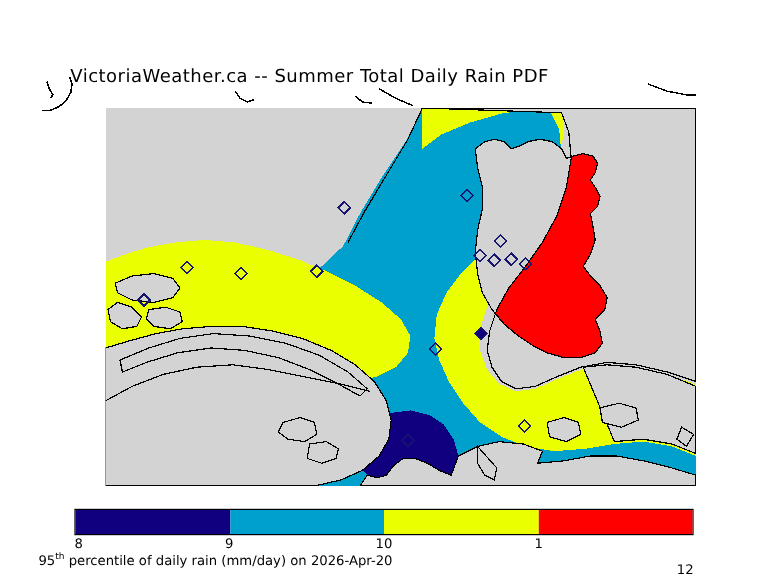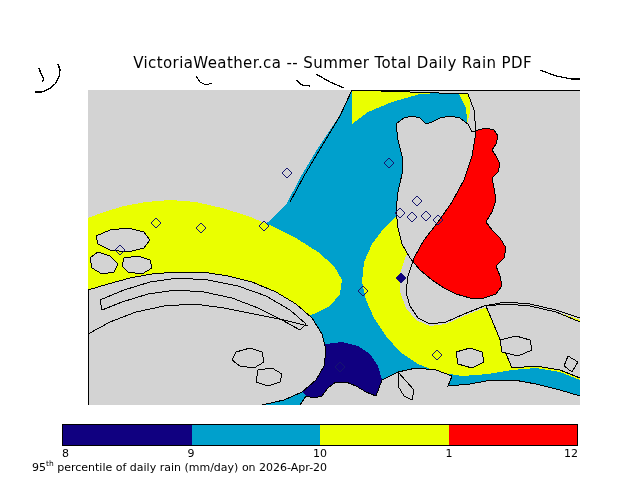--- a/index.html
+++ b/index.html
@@ -19,27 +19,26 @@
     inset: 0;
     width: 640px;
     height: 480px;
     background: #ffffff;
   }
   .title {
     position: absolute;
     left: 0;
     top: 54px;
     width: 516px;
-    text-align: right;
+    text-align: center;
     font-family: "DejaVu Sans", sans-serif;
     font-size: 15px;
     letter-spacing: 0.4px;
     color: #000000;
     white-space: nowrap;
-    margin-left: 16px;
   }
   #map-svg {
     position: absolute;
     left: 0;
     top: 0;
   }
   .cbar-wrap {
     position: absolute;
     left: 62px;
     top: 424px;
@@ -75,21 +74,21 @@
   }
   .tick {
     position: absolute;
     top: 0;
     font-size: 11px;
     color: #000000;
     transform: translateX(-50%);
     font-family: "DejaVu Sans", sans-serif;
   }
   .tick.first { transform: translateX(0); }
-  .tick.last  { transform: translateX(-100%); }
+  .tick.last  { transform: translateX(-100%); margin-top: 21px; }
   .caption {
     position: absolute;
     left: 0;
     top: 459px;
     width: 516px;
     font-size: 11px;
     color: #000000;
     font-family: "DejaVu Sans", sans-serif;
     white-space: nowrap;
     padding-left: 32px;

